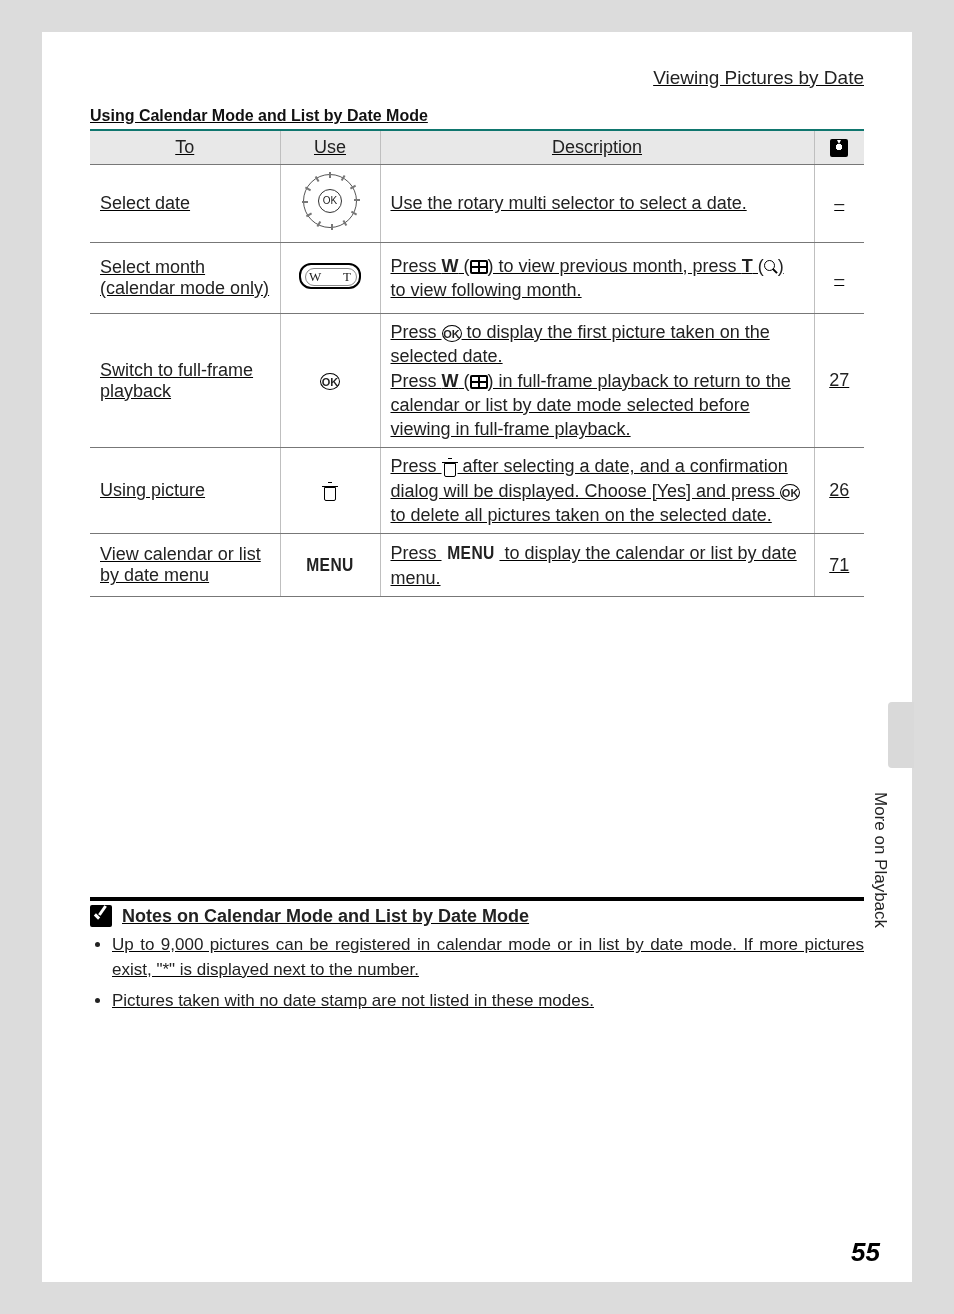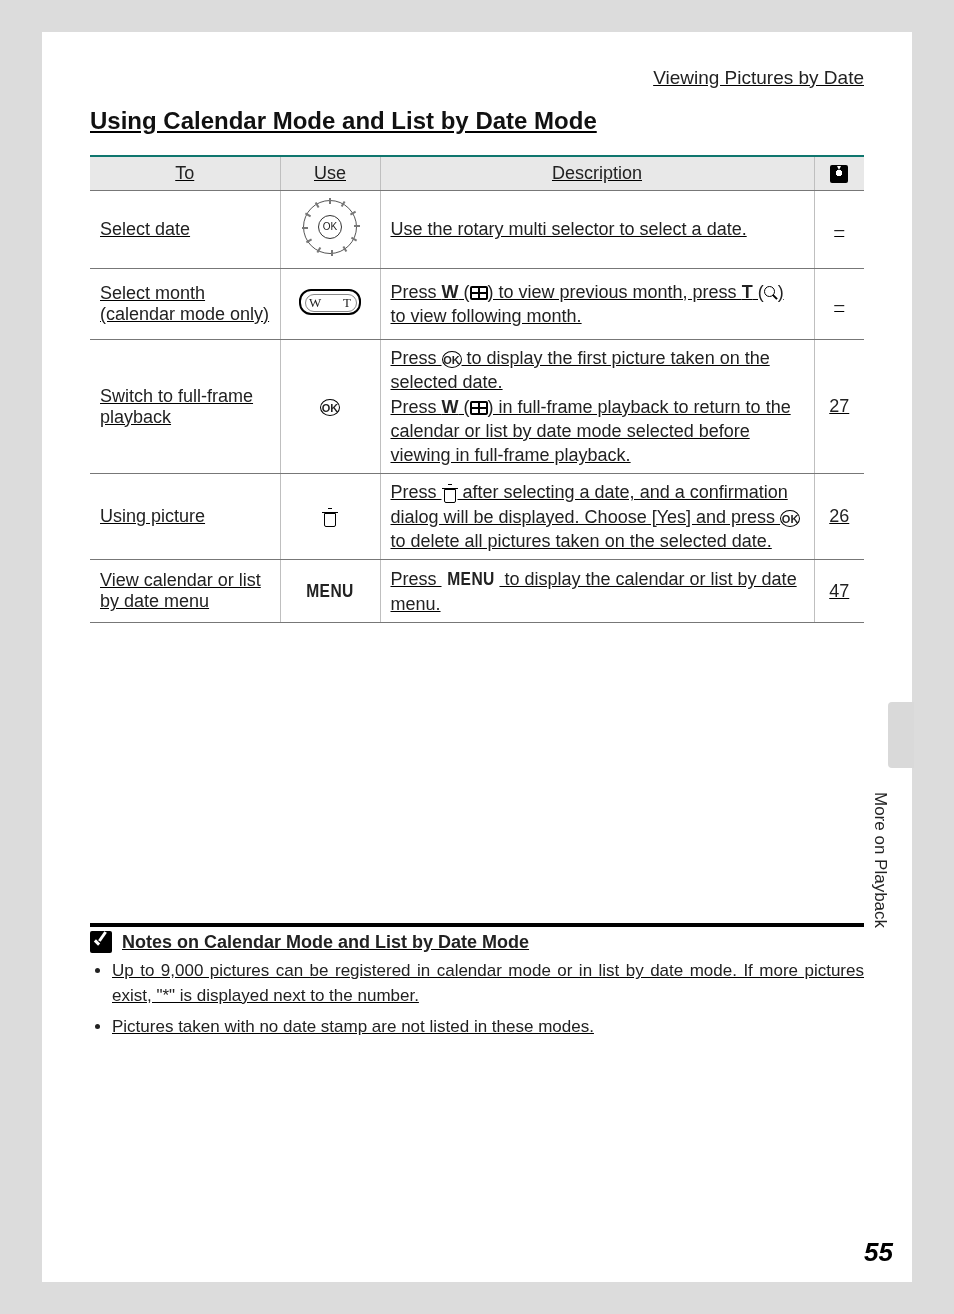--- a/index.html
+++ b/index.html
@@ -23,23 +23,23 @@
     padding: 35px 48px 25px 48px;
     text-decoration: underline;
   }
   .breadcrumb {
     text-align: right;
     font-size: 19px;
     color: #222;
     margin-bottom: 18px;
   }
   .heading {
-    font-size: 24px;
+    font-size: 16px;
     font-weight: bold;
-    margin: 0 0 20px 0;
+    margin: 0 0 4px 0;
     color: #111;
   }
   table.main {
     width: 100%;
     border-collapse: collapse;
     font-size: 18px;
     color: #222;
   }
   table.main th, table.main td {
     border-top: 1px solid #777;
@@ -296,21 +296,21 @@
     left: 7px; top: 4px;
     width: 11px; height: 3px;
     background: #fff;
     transform: rotate(-55deg);
   }
   .notes ul { margin: 4px 0 0 0; padding-left: 22px; }
   .notes li { margin-bottom: 6px; line-height: 1.45; text-align: justify; }
 
   .page-num {
     position: absolute;
-    right: 19px;
+    right: 32px;
     bottom: 14px;
     font-size: 26px;
     font-style: italic;
     font-weight: bold;
   }
   .side-tab {
     position: absolute;
     right: -2px;
     top: 670px;
     width: 26px;
@@ -409,21 +409,21 @@
       </tr>
 
       <tr>
         <td>View calendar or list by date menu</td>
         <td class="center">
           <span class="menu-label">MENU</span>
         </td>
         <td class="desc">
           <span>Press </span><span class="menu-label">MENU</span><span> to display the calendar or list by date menu.</span>
         </td>
-        <td class="center">47</td>
+        <td class="center">71</td>
       </tr>
 
 
     </tbody>
   </table>
 
   <div class="notes">
     <div class="notes-header">
       <span class="chk-box"></span>
       <span>Notes on Calendar Mode and List by Date Mode</span>

